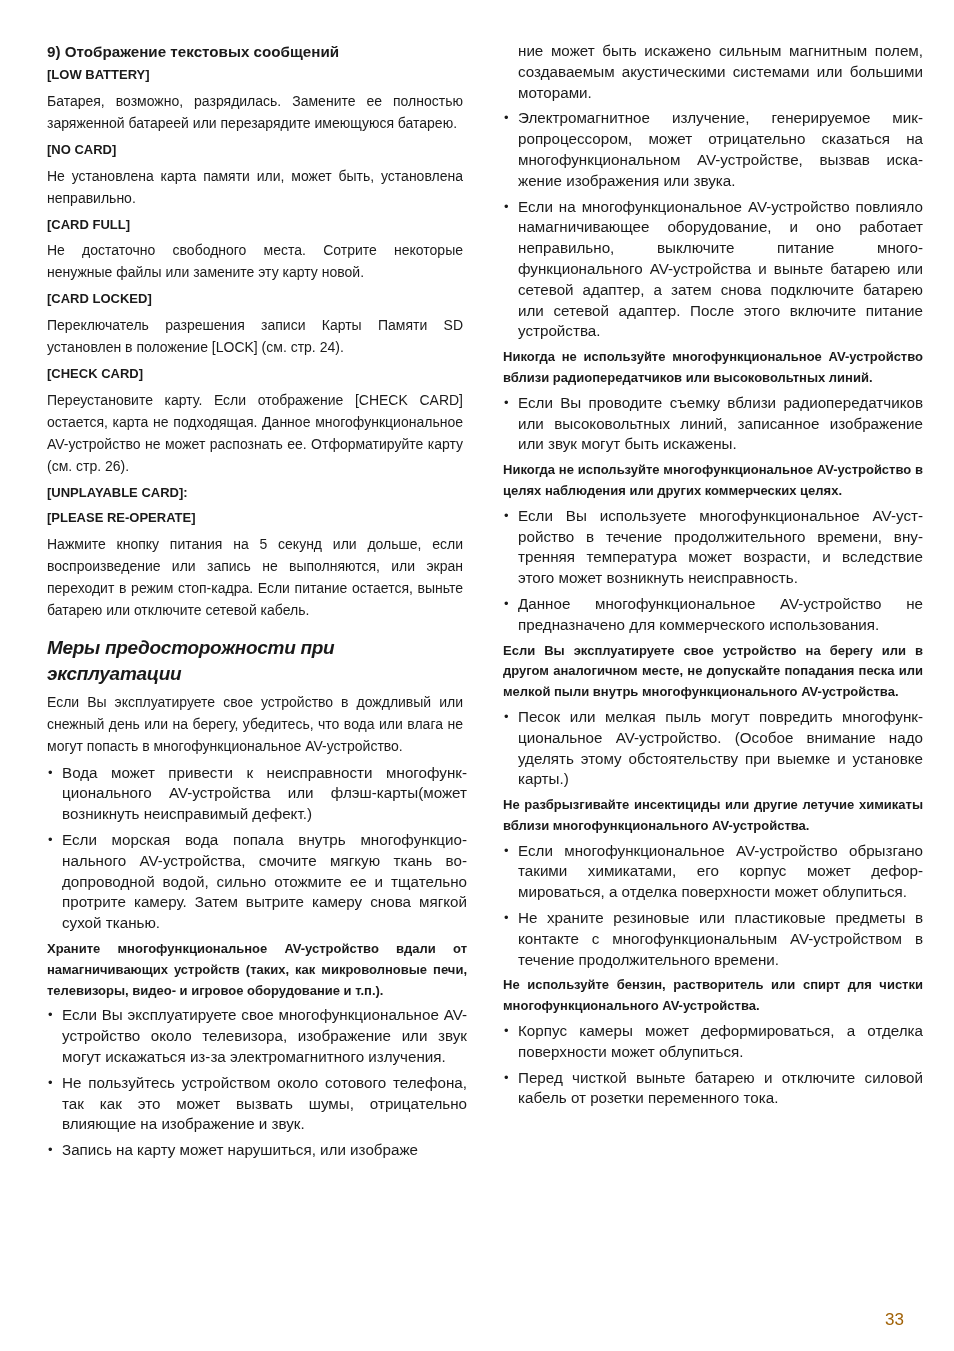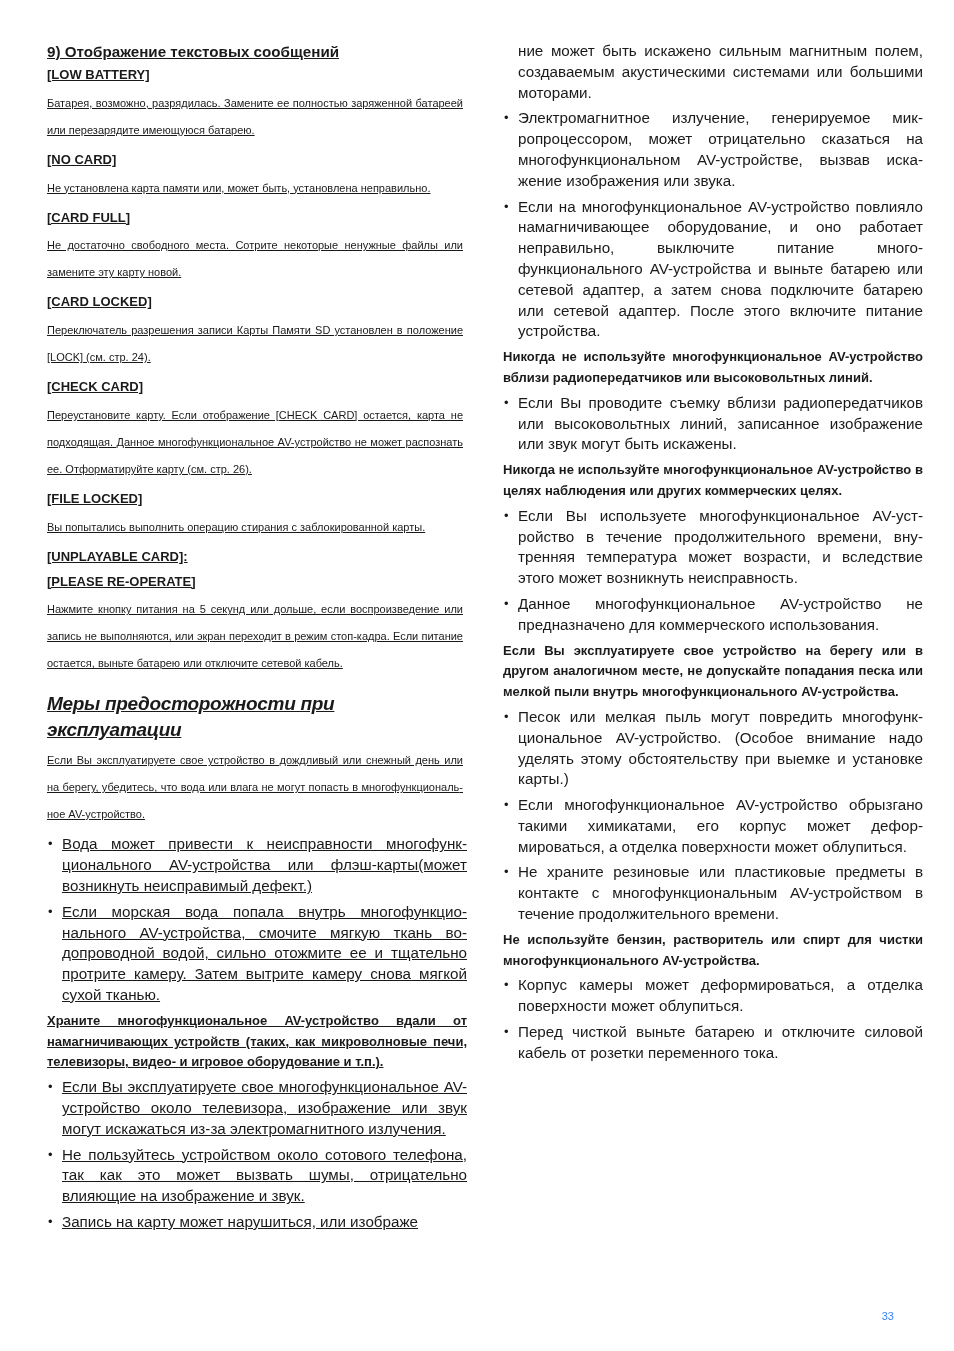--- a/index.html
+++ b/index.html
@@ -1,24 +1,24 @@
 <!DOCTYPE html>
 <html><head>
   <meta charset="utf-8">
   <style>
     html, body { margin: 0; padding: 0; background: #ffffff; }
     body {
       width: 954px; height: 1351px; position: relative; overflow: hidden;
       font-family: "Liberation Sans", sans-serif; color: #1a1a1a;
     }
     .col { position: absolute; top: 41px; width: 420px; }
-    .col-left { left: 47px; text-decoration: underline; }
+    .col-left { left: 47px; }
     .col-right { left: 503px; }
     .p {
-      font-size: 11px; line-height: 27px; margin: 0 4px 6px 0;
+      font-size: 14px; line-height: 22px; margin: 0 4px 6px 0;
       text-align: justify; text-align-last: left; hyphens: manual;
     }
     .h {
       font-size: 13px; line-height: 20.8px; font-weight: bold; margin: 0 0 4px 0;
       text-align: justify; text-align-last: left;
     }
     .section-num { font-size: 15.2px; line-height: 22px; font-weight: bold; margin: 0 0 2px 0; }
     .section-title {
       font-size: 19px; line-height: 26px; font-weight: bold; font-style: italic;
       margin: 14px 0 4px 0; letter-spacing: -0.3px;
@@ -27,21 +27,21 @@
     ul.bullets li {
       position: relative; padding-left: 15px;
       font-size: 15.2px; line-height: 20.8px; margin: 0 0 5px 0;
       text-align: justify; text-align-last: left;
     }
     ul.bullets li .bullet {
       position: absolute; left: 1px; top: 0; font-size: 13px;
     }
     ul.bullets li.continued { padding-left: 15px; }
     .page-number {
-      position: absolute; right: 60px; top: 1310px; font-size: 11px; color: #3b82f6;
+      position: absolute; right: 50px; top: 1310px; font-size: 17px; color: #a16207;
     }
   </style>
 </head>
 <body>
 
 <div class="col col-left">
   <div class="section-num">9) Отображение текстовых сообщений</div>
 
   <div>
     <div class="h">[LOW BATTERY]</div>
@@ -55,24 +55,20 @@
     <div class="h">[CARD FULL]</div>
     <p class="p">Не достаточно свободного места. Сотрите некоторые ненужные файлы или замените эту карту новой.</p>
   </div>
   <div>
     <div class="h">[CARD LOCKED]</div>
     <p class="p">Переключатель разрешения записи Карты Памяти SD установлен в положение [LOCK] (см. стр. 24).</p>
   </div>
   <div>
     <div class="h">[CHECK CARD]</div>
     <p class="p">Переустановите карту. Если отображение [CHECK CARD] остается, карта не подходящая. Данное много­функциональное AV-устройство не может распознать ее. Отформатируйте карту (см. стр. 26).</p>
-  </div>
-  <div>
-    <div class="h">[FILE LOCKED]</div>
-    <p class="p">Вы попытались выполнить операцию стирания с за­блокированной карты.</p>
   </div>
   <div>
     <div class="h">[UNPLAYABLE CARD]:</div>
   </div>
   <div>
     <div class="h">[PLEASE RE-OPERATE]</div>
     <p class="p">Нажмите кнопку питания на 5 секунд или дольше, если воспроизведение или запись не выполняются, или эк­ран переходит в режим стоп-кадра. Если питание оста­ется, выньте батарею или отключите сетевой кабель.</p>
   </div>
 
   <div class="section-title">Меры предосторожности при эксплуатации</div>
@@ -107,20 +103,21 @@
   <ul class="bullets">
     <li><span class="bullet">•</span><span>Если Вы используете многофункциональное AV-уст­ройство в течение продолжительного времени, вну­тренняя температура может возрасти, и вследствие этого может возникнуть неисправность.</span></li>
     <li><span class="bullet">•</span><span>Данное многофункциональное AV-устройство не предназначено для коммерческого использования.</span></li>
   </ul>
 
   <div class="h">Если Вы эксплуатируете свое устройство на бере­гу или в другом аналогичном месте, не допускай­те попадания песка или мелкой пыли внутрь мно­гофункционального AV-устройства.</div>
   <ul class="bullets">
     <li><span class="bullet">•</span><span>Песок или мелкая пыль могут повредить многофунк­циональное AV-устройство. (Особое внимание надо уделять этому обстоятельству при выемке и уста­новке карты.)</span></li>
   </ul>
 
+  <div class="h">Не разбрызгивайте инсектициды или другие ле­тучие химикаты вблизи многофункционального AV-устройства.</div>
   <ul class="bullets">
     <li><span class="bullet">•</span><span>Если многофункциональное AV-устройство обрыз­гано такими химикатами, его корпус может дефор­мироваться, а отделка поверхности может облу­питься.</span></li>
     <li><span class="bullet">•</span><span>Не храните резиновые или пластиковые предметы в контакте с многофункциональным AV-устройством в течение продолжительного времени.</span></li>
   </ul>
 
   <div class="h">Не используйте бензин, растворитель или спирт для чистки многофункционального AV-устройства.</div>
   <ul class="bullets">
     <li><span class="bullet">•</span><span>Корпус камеры может деформироваться, а отделка поверхности может облупиться.</span></li>
     <li><span class="bullet">•</span><span>Перед чисткой выньте батарею и отключите силовой кабель от розетки переменного тока.</span></li>
   </ul>

